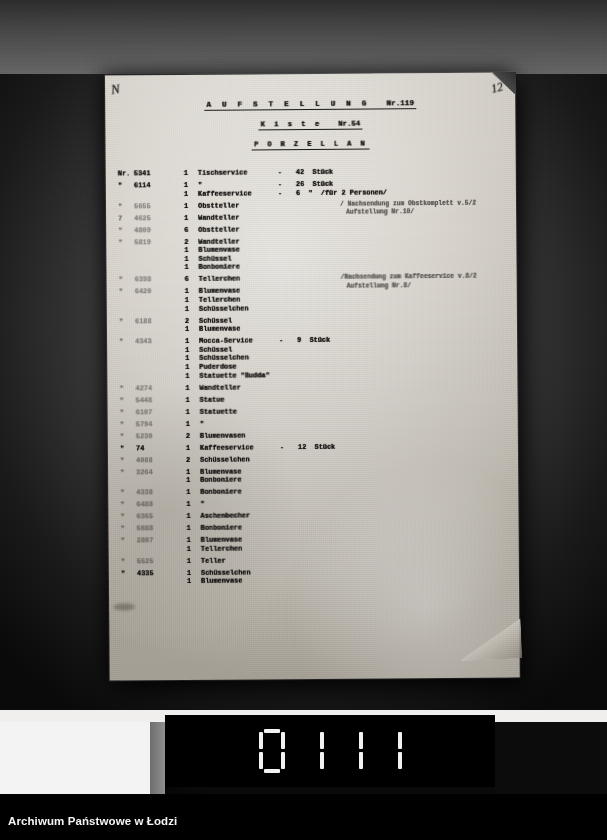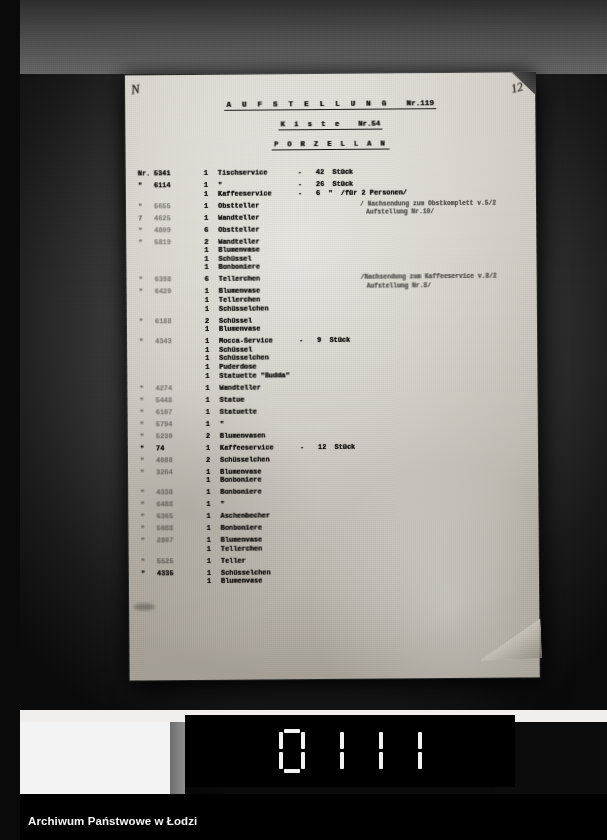--- a/index.html
+++ b/index.html
@@ -4,21 +4,21 @@
 <title>Aufstellung Nr.119 — Archival Scan</title>
 <style>
   html,body{margin:0;padding:0;background:#000;}
   body{
     width:607px;height:840px;position:relative;overflow:hidden;
     font-family:"Liberation Sans",sans-serif;
     background:#0a0a0a;
   }
 
   
-  #scan-root{position:absolute;inset:0;background:#111;margin-left:20px;}
+  #scan-root{position:absolute;inset:0;background:#111;}
   .backdrop{
     position:absolute;inset:0;
     background:
       radial-gradient(ellipse 70% 55% at 50% 38%, #6e6e6e 0%, #3c3c3c 45%, #1a1a1a 78%, #0a0a0a 100%);
   }
   .backdrop-top{
     position:absolute;left:0;top:0;width:607px;height:74px;
     background:linear-gradient(180deg,#2e2e2e 0%,#4a4a4a 40%,#6a6a6a 100%);
     opacity:.95;
   }

